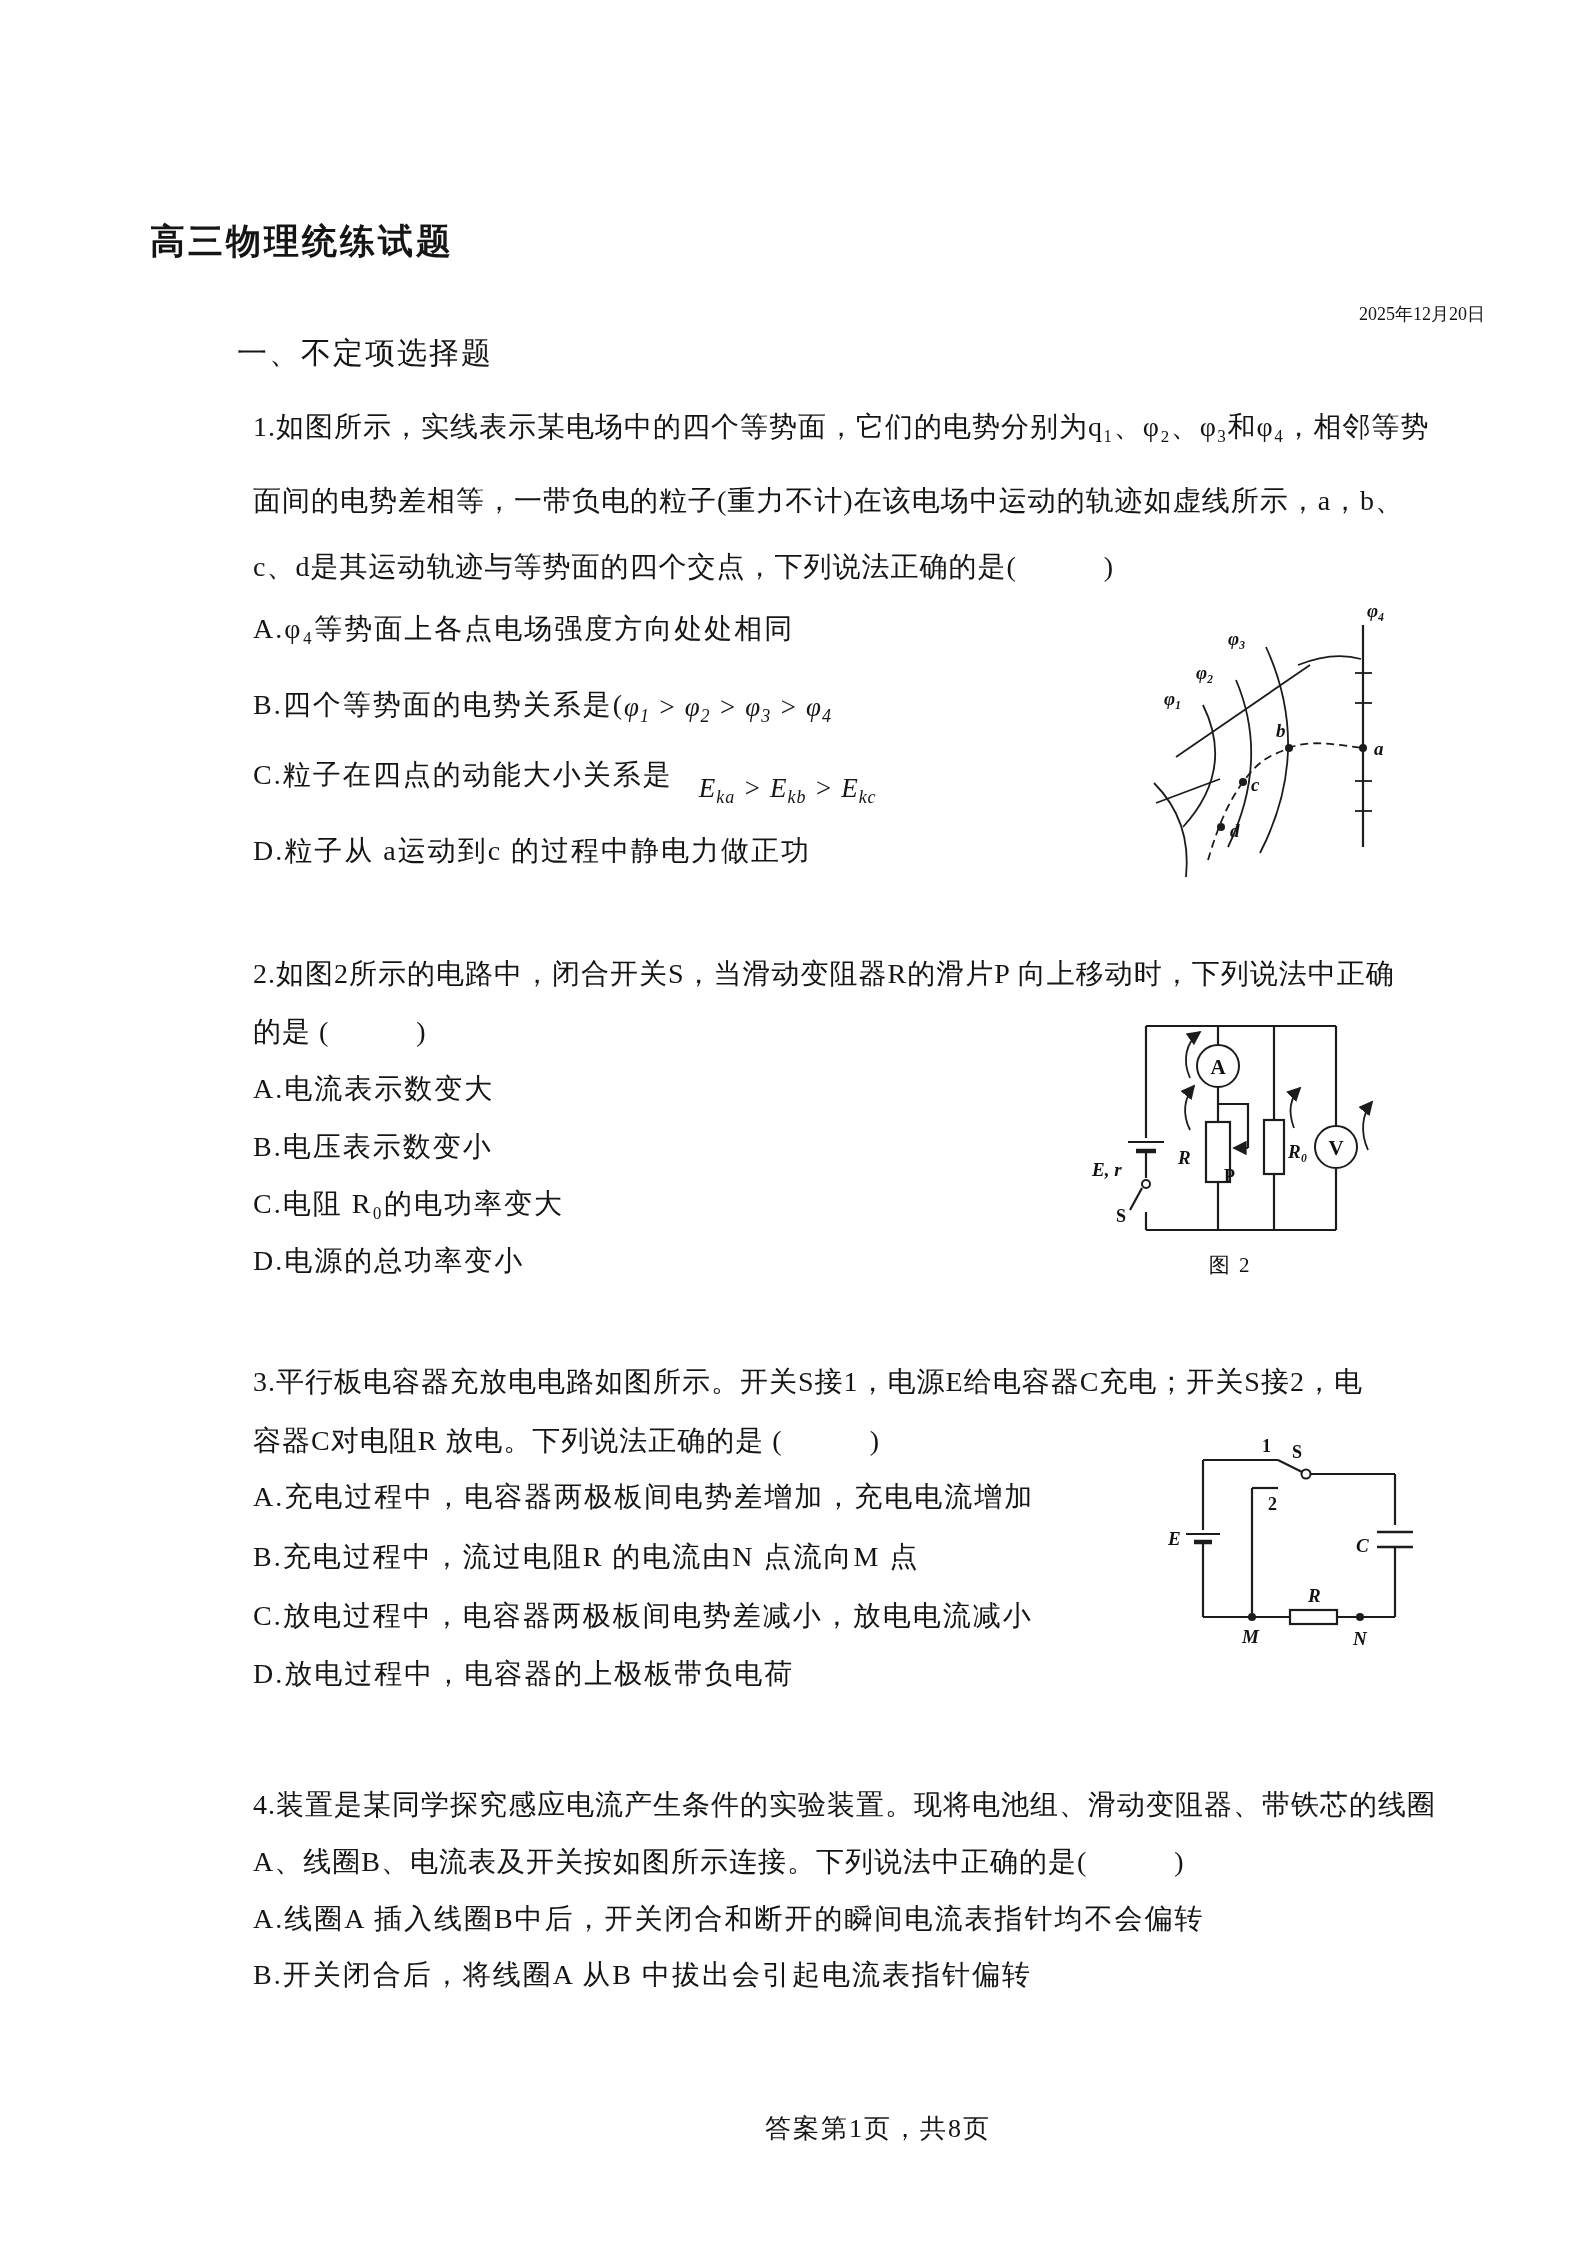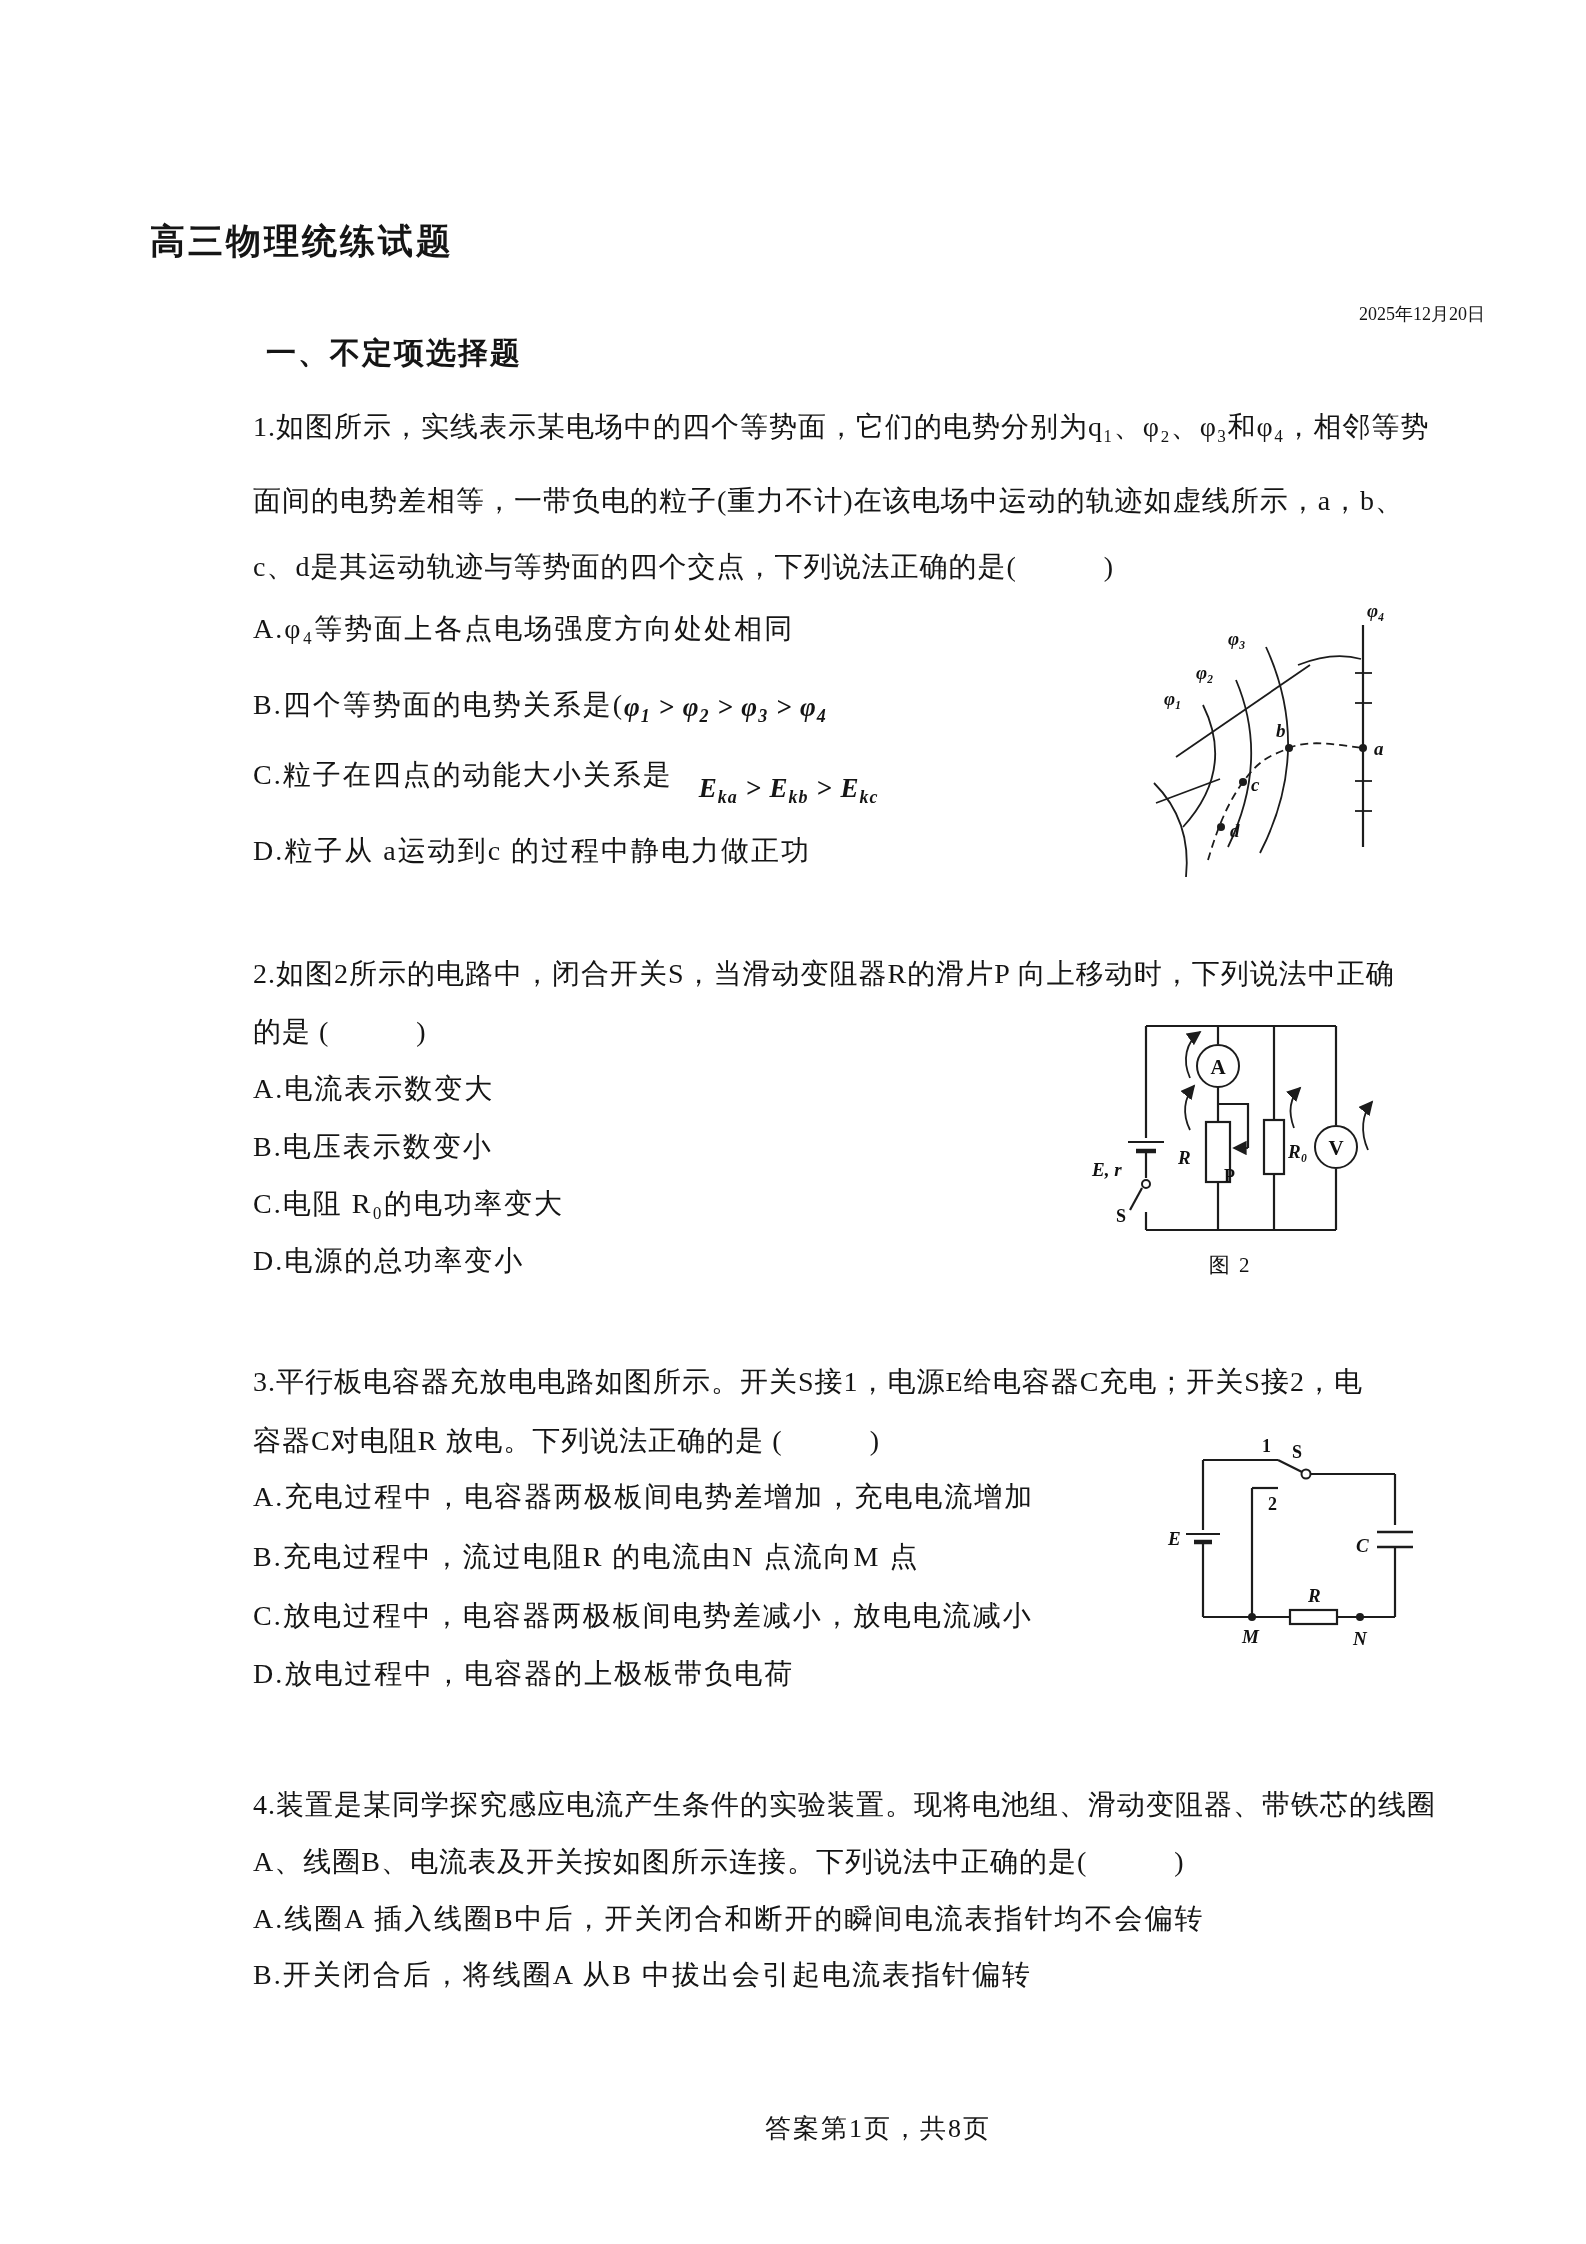--- a/index.html
+++ b/index.html
@@ -4,24 +4,24 @@
 <style>
   html,body{margin:0;padding:0;}
   body{
     width:1586px;height:2244px;position:relative;background:#ffffff;
     font-family:"Liberation Serif","DejaVu Serif",serif;color:#151515;
     overflow:hidden;
   }
   .abs{position:absolute;white-space:nowrap;}
   .title{left:150px;right:0;top:218px;text-align:left;font-size:35px;font-weight:bold;letter-spacing:3px;}
   .date{top:302px;right:101px;font-size:18px;}
-  .heading{left:266px;top:333px;font-size:30px;font-weight:bold;font-family:"Liberation Sans","DejaVu Sans",sans-serif;letter-spacing:2px;}
+  .heading{left:237px;top:333px;font-size:30px;font-weight:normal;font-family:"Liberation Sans","DejaVu Sans",sans-serif;letter-spacing:2px;}
   .stmt{left:253px;font-size:28px;letter-spacing:1px;font-family:Liberation Serif, serif;}
   .opt{left:253px;font-size:28px;letter-spacing:2px;}
-  .formula{font-style:italic;font-weight:bold;font-size:27px;letter-spacing:1px;}
+  .formula{font-style:italic;font-weight:normal;font-size:27px;letter-spacing:1px;}
   .formula sub{font-size:18px;}
   .fml-b{position:relative;top:2px;}
   .fml-c{position:relative;top:13px;margin-left:26px;}
   .footer{left:170px;right:0;top:2088px;text-align:center;font-size:26px;letter-spacing:2px;margin-top:23px;}
   svg.fig{position:absolute;}
   svg .wire{stroke:#1c1c1c;stroke-width:2.2;fill:none;}
   svg .thin{stroke:#1c1c1c;stroke-width:1.8;fill:none;}
   svg .dash{stroke:#1c1c1c;stroke-width:1.8;fill:none;stroke-dasharray:8 5;}
   svg .box{stroke:#1c1c1c;stroke-width:2.2;fill:#ffffff;}
   svg .dot{fill:#1c1c1c;}

